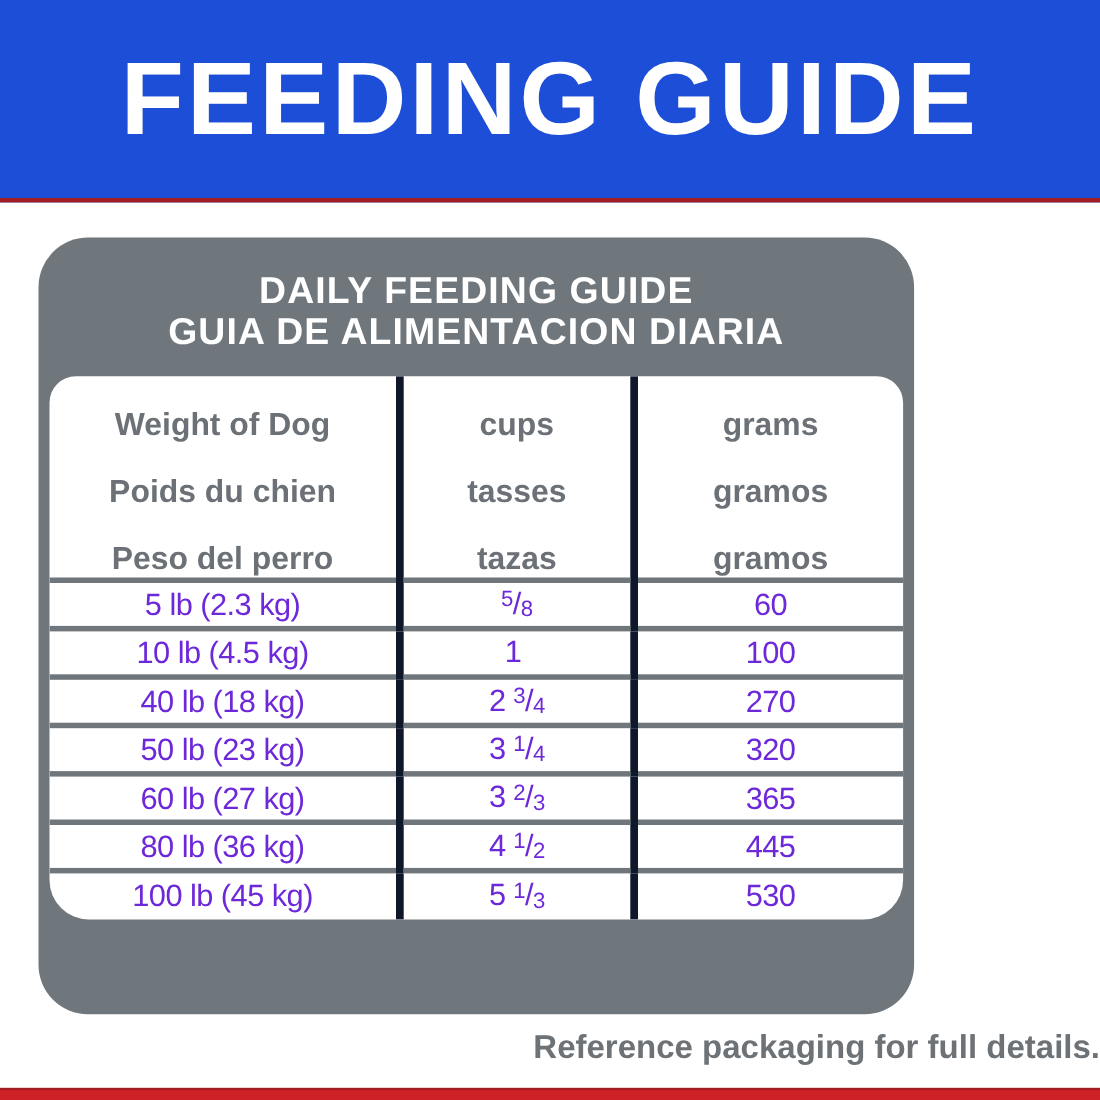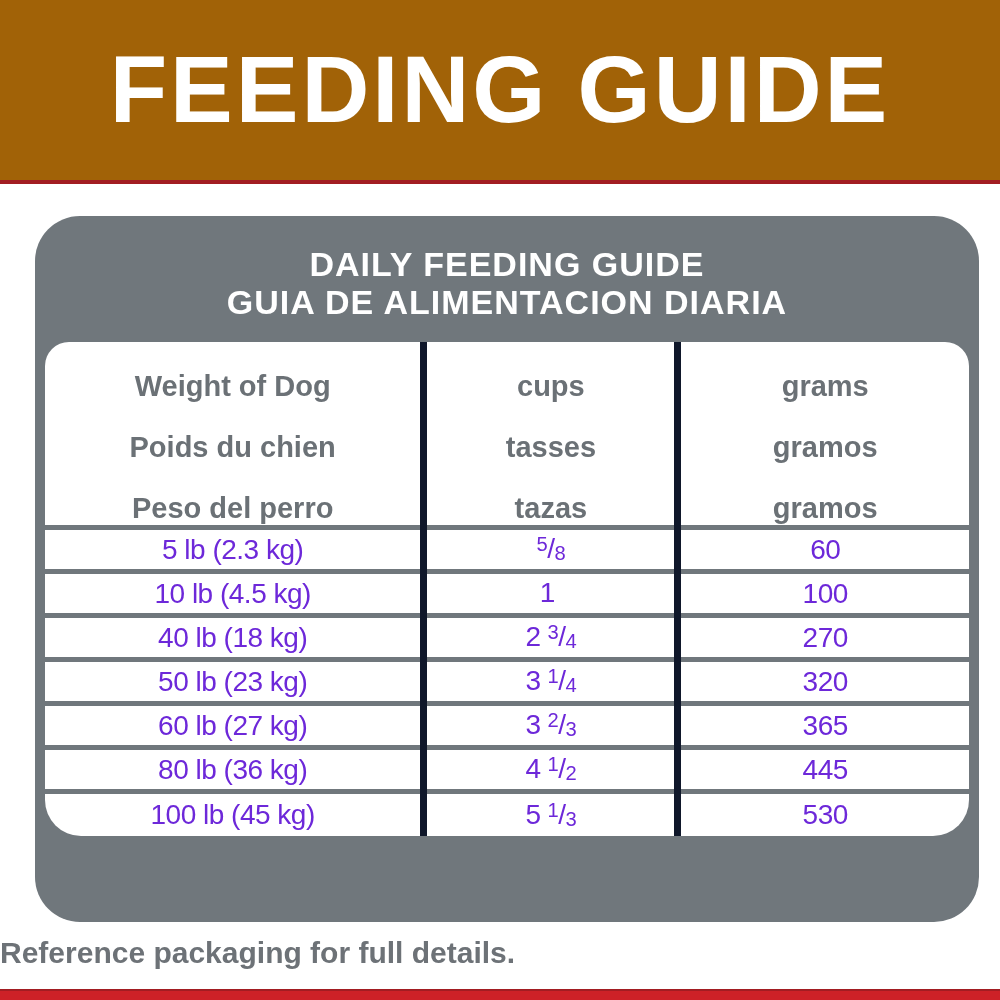--- a/index.html
+++ b/index.html
@@ -7,37 +7,37 @@
     width: 1000px; height: 1000px;
     background: #ffffff;
     font-family: "Liberation Sans", sans-serif;
     overflow: hidden;
     position: relative;
   }
 
   
   .banner {
     width: 1000px; height: 184px;
-    background: #a16207;
+    background: #1d4ed8;
     border-bottom: 4px solid #a21d22;
     display: flex; align-items: center; justify-content: center;
   }
   .banner h1 {
     color: #ffffff;
     font-size: 94px;
     font-weight: bold;
     letter-spacing: 3px;
     white-space: nowrap;
   }
 
   
   .card {
     position: absolute;
     left: 35px; top: 216px;
-    width: 944px; height: 706px;
+    width: 796px; height: 706px;
     background: #70777c;
     border-radius: 45px;
     padding: 0 10px;
   }
   .card-title {
     height: 126px;
     display: flex; flex-direction: column;
     align-items: center; justify-content: center;
     padding-top: 8px;
   }
@@ -86,21 +86,21 @@
 
   
   .pre:not(:empty) { margin-right: 7px; }
   .num { font-size: 0.72em; vertical-align: 0.34em; }
   .den { font-size: 0.72em; vertical-align: -0.10em; }
 
   
   .note {
     position: absolute;
     left: 0; top: 936px; width: 1000px;
-    text-align: left;
+    text-align: right;
     color: #6d7277;
     font-weight: bold;
     font-size: 30px;
   }
   .bottom-strip {
     position: absolute;
     left: 0; bottom: 0;
     width: 1000px; height: 11px;
     background: #cd2127;
     border-top: 2px solid #a21d22;

